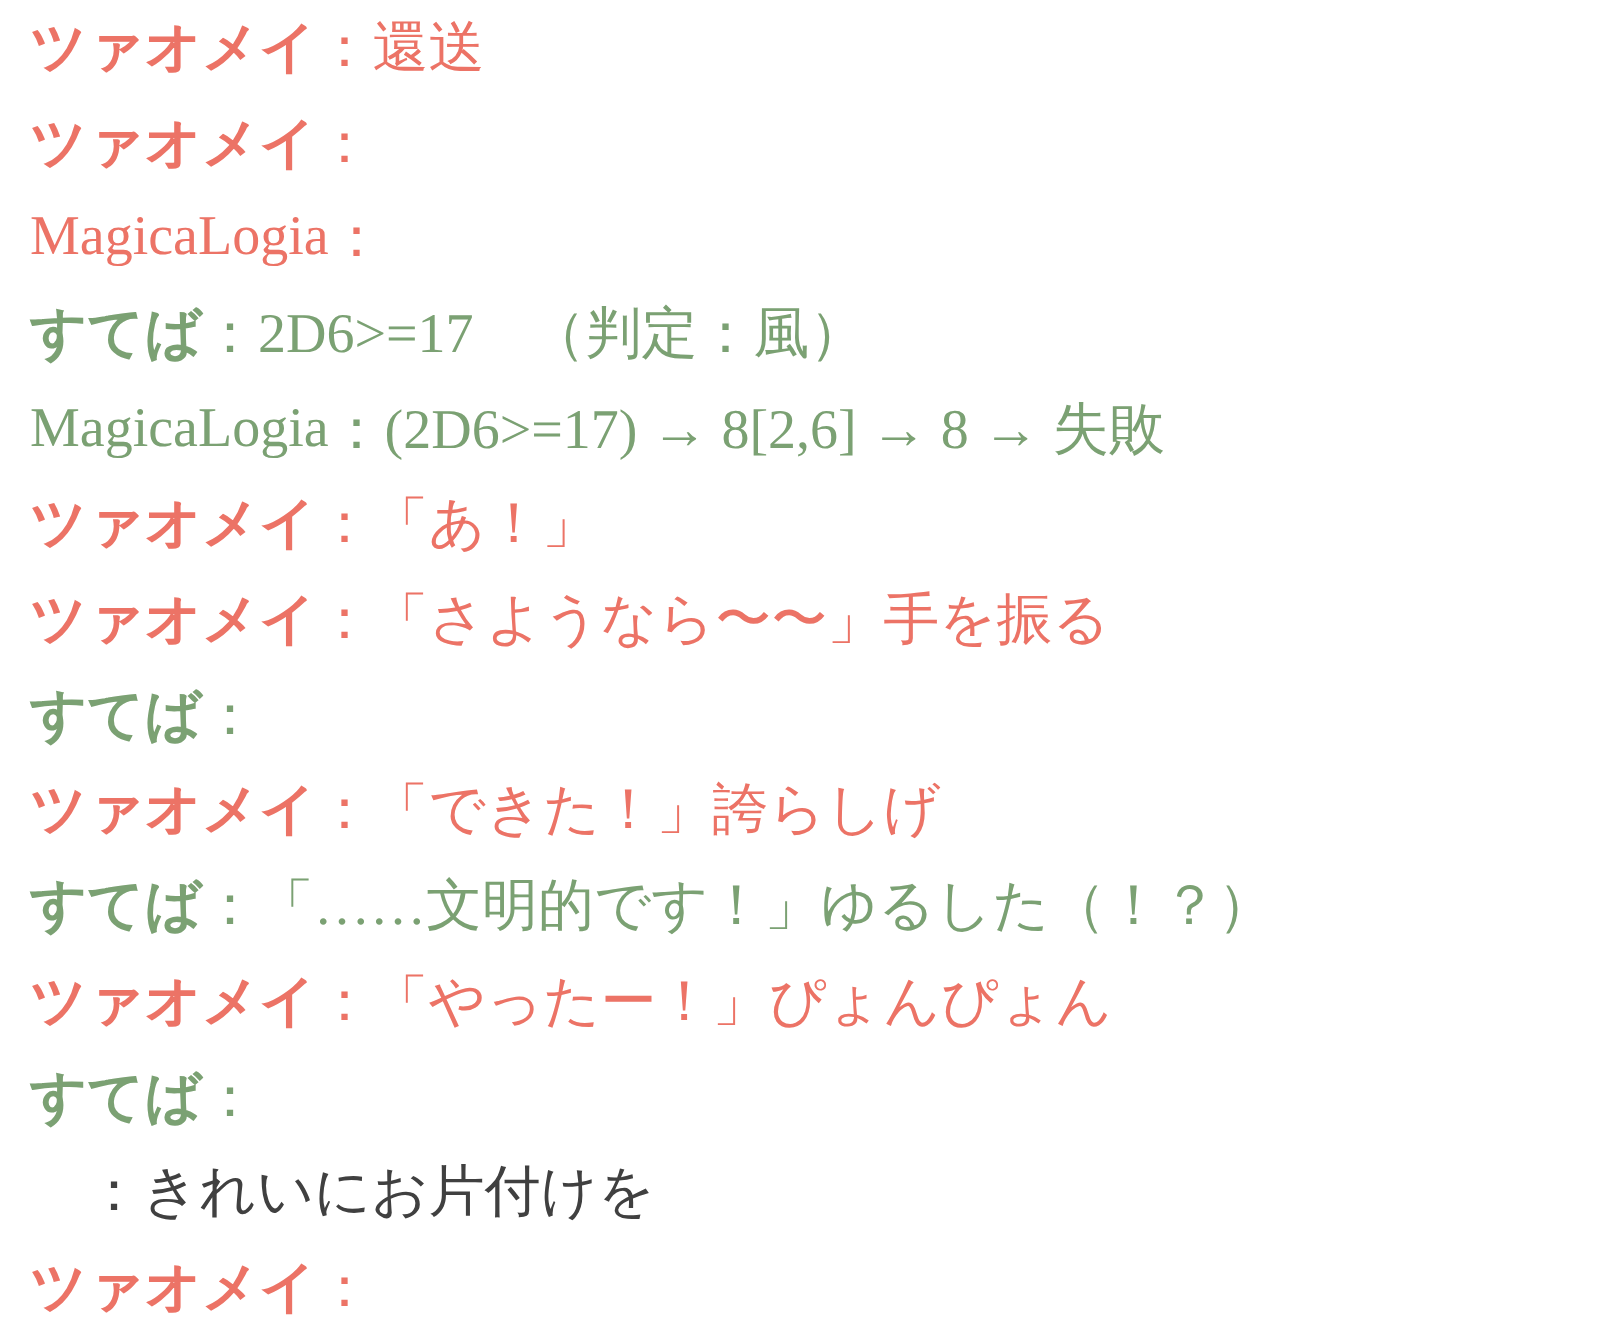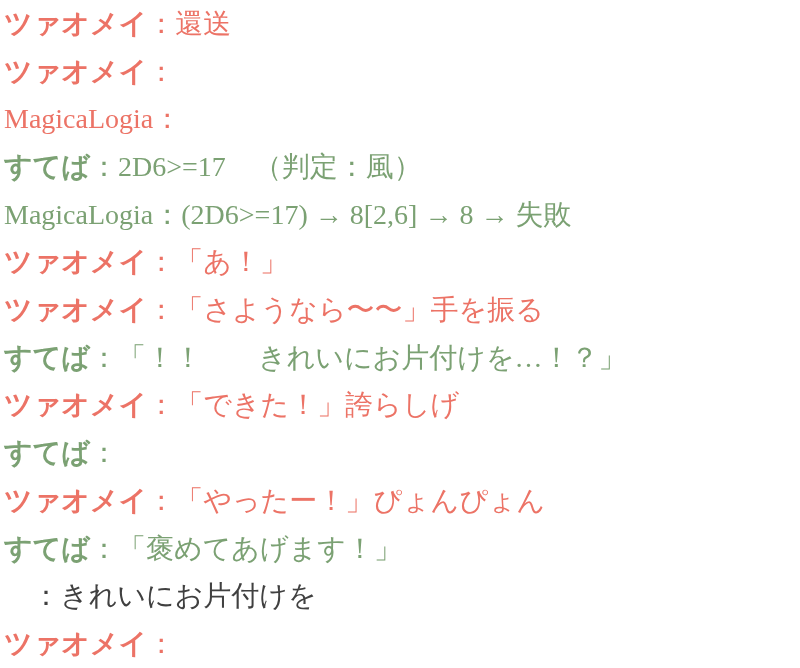--- a/index.html
+++ b/index.html
@@ -4,21 +4,21 @@
 <style>
   html, body {
     margin: 0;
     padding: 0;
     background: #ffffff;
   }
   .log {
     width: 800px;
     height: 668px;
     box-sizing: border-box;
-    padding-left: 4px;
+    padding-left: 15px;
     overflow: hidden;
     font-family: "Liberation Serif", "DejaVu Serif", serif;
     font-size: 28px;
     background: #ffffff;
   }
   .row {
     height: 47.71px;
     display: flex;
     align-items: center;
     white-space: pre;
@@ -38,26 +38,26 @@
   <div class="row" style="color: rgb(236, 115, 102);"><span class="name">MagicaLogia</span><span class="sep">：</span></div>
 
   <div class="row" style="color: rgb(123, 161, 115);"><span class="name bold">すてば</span><span class="sep">：</span><span class="text">2D6&gt;=17　（判定：風）</span></div>
 
   <div class="row" style="color: rgb(123, 161, 115);"><span class="name">MagicaLogia</span><span class="sep">：</span><span class="text">(2D6&gt;=17) → 8[2,6] → 8 → 失敗</span></div>
 
   <div class="row" style="color: rgb(236, 115, 102);"><span class="name bold">ツァオメイ</span><span class="sep">：</span><span class="text">「あ！」</span></div>
 
   <div class="row" style="color: rgb(236, 115, 102);"><span class="name bold">ツァオメイ</span><span class="sep">：</span><span class="text">「さようなら〜〜」手を振る</span></div>
 
-  <div class="row" style="color: rgb(123, 161, 115);"><span class="name bold">すてば</span><span class="sep">：</span><span class="text">「！！　　きれいにお片付けを…！？」</span></div>
+  <div class="row" style="color: rgb(123, 161, 115);"><span class="name bold">すてば</span><span class="sep">：</span></div>
 
   <div class="row" style="color: rgb(236, 115, 102);"><span class="name bold">ツァオメイ</span><span class="sep">：</span><span class="text">「できた！」誇らしげ</span></div>
 
-  <div class="row" style="color: rgb(123, 161, 115);"><span class="name bold">すてば</span><span class="sep">：</span></div>
+  <div class="row" style="color: rgb(123, 161, 115);"><span class="name bold">すてば</span><span class="sep">：</span><span class="text">「……文明的です！」ゆるした（！？）</span></div>
 
   <div class="row" style="color: rgb(236, 115, 102);"><span class="name bold">ツァオメイ</span><span class="sep">：</span><span class="text">「やったー！」ぴょんぴょん</span></div>
 
-  <div class="row" style="color: rgb(123, 161, 115);"><span class="name bold">すてば</span><span class="sep">：</span><span class="text">「褒めてあげます！」</span></div>
+  <div class="row" style="color: rgb(123, 161, 115);"><span class="name bold">すてば</span><span class="sep">：</span></div>
 
   <div class="row" style="color: rgb(64, 64, 64);"><span class="name">　</span><span class="sep">：</span><span class="text">きれいにお片付けを</span></div>
 
   <div class="row" style="color: rgb(236, 115, 102);"><span class="name bold">ツァオメイ</span><span class="sep">：</span></div>
 </div>
 
 </body></html>

